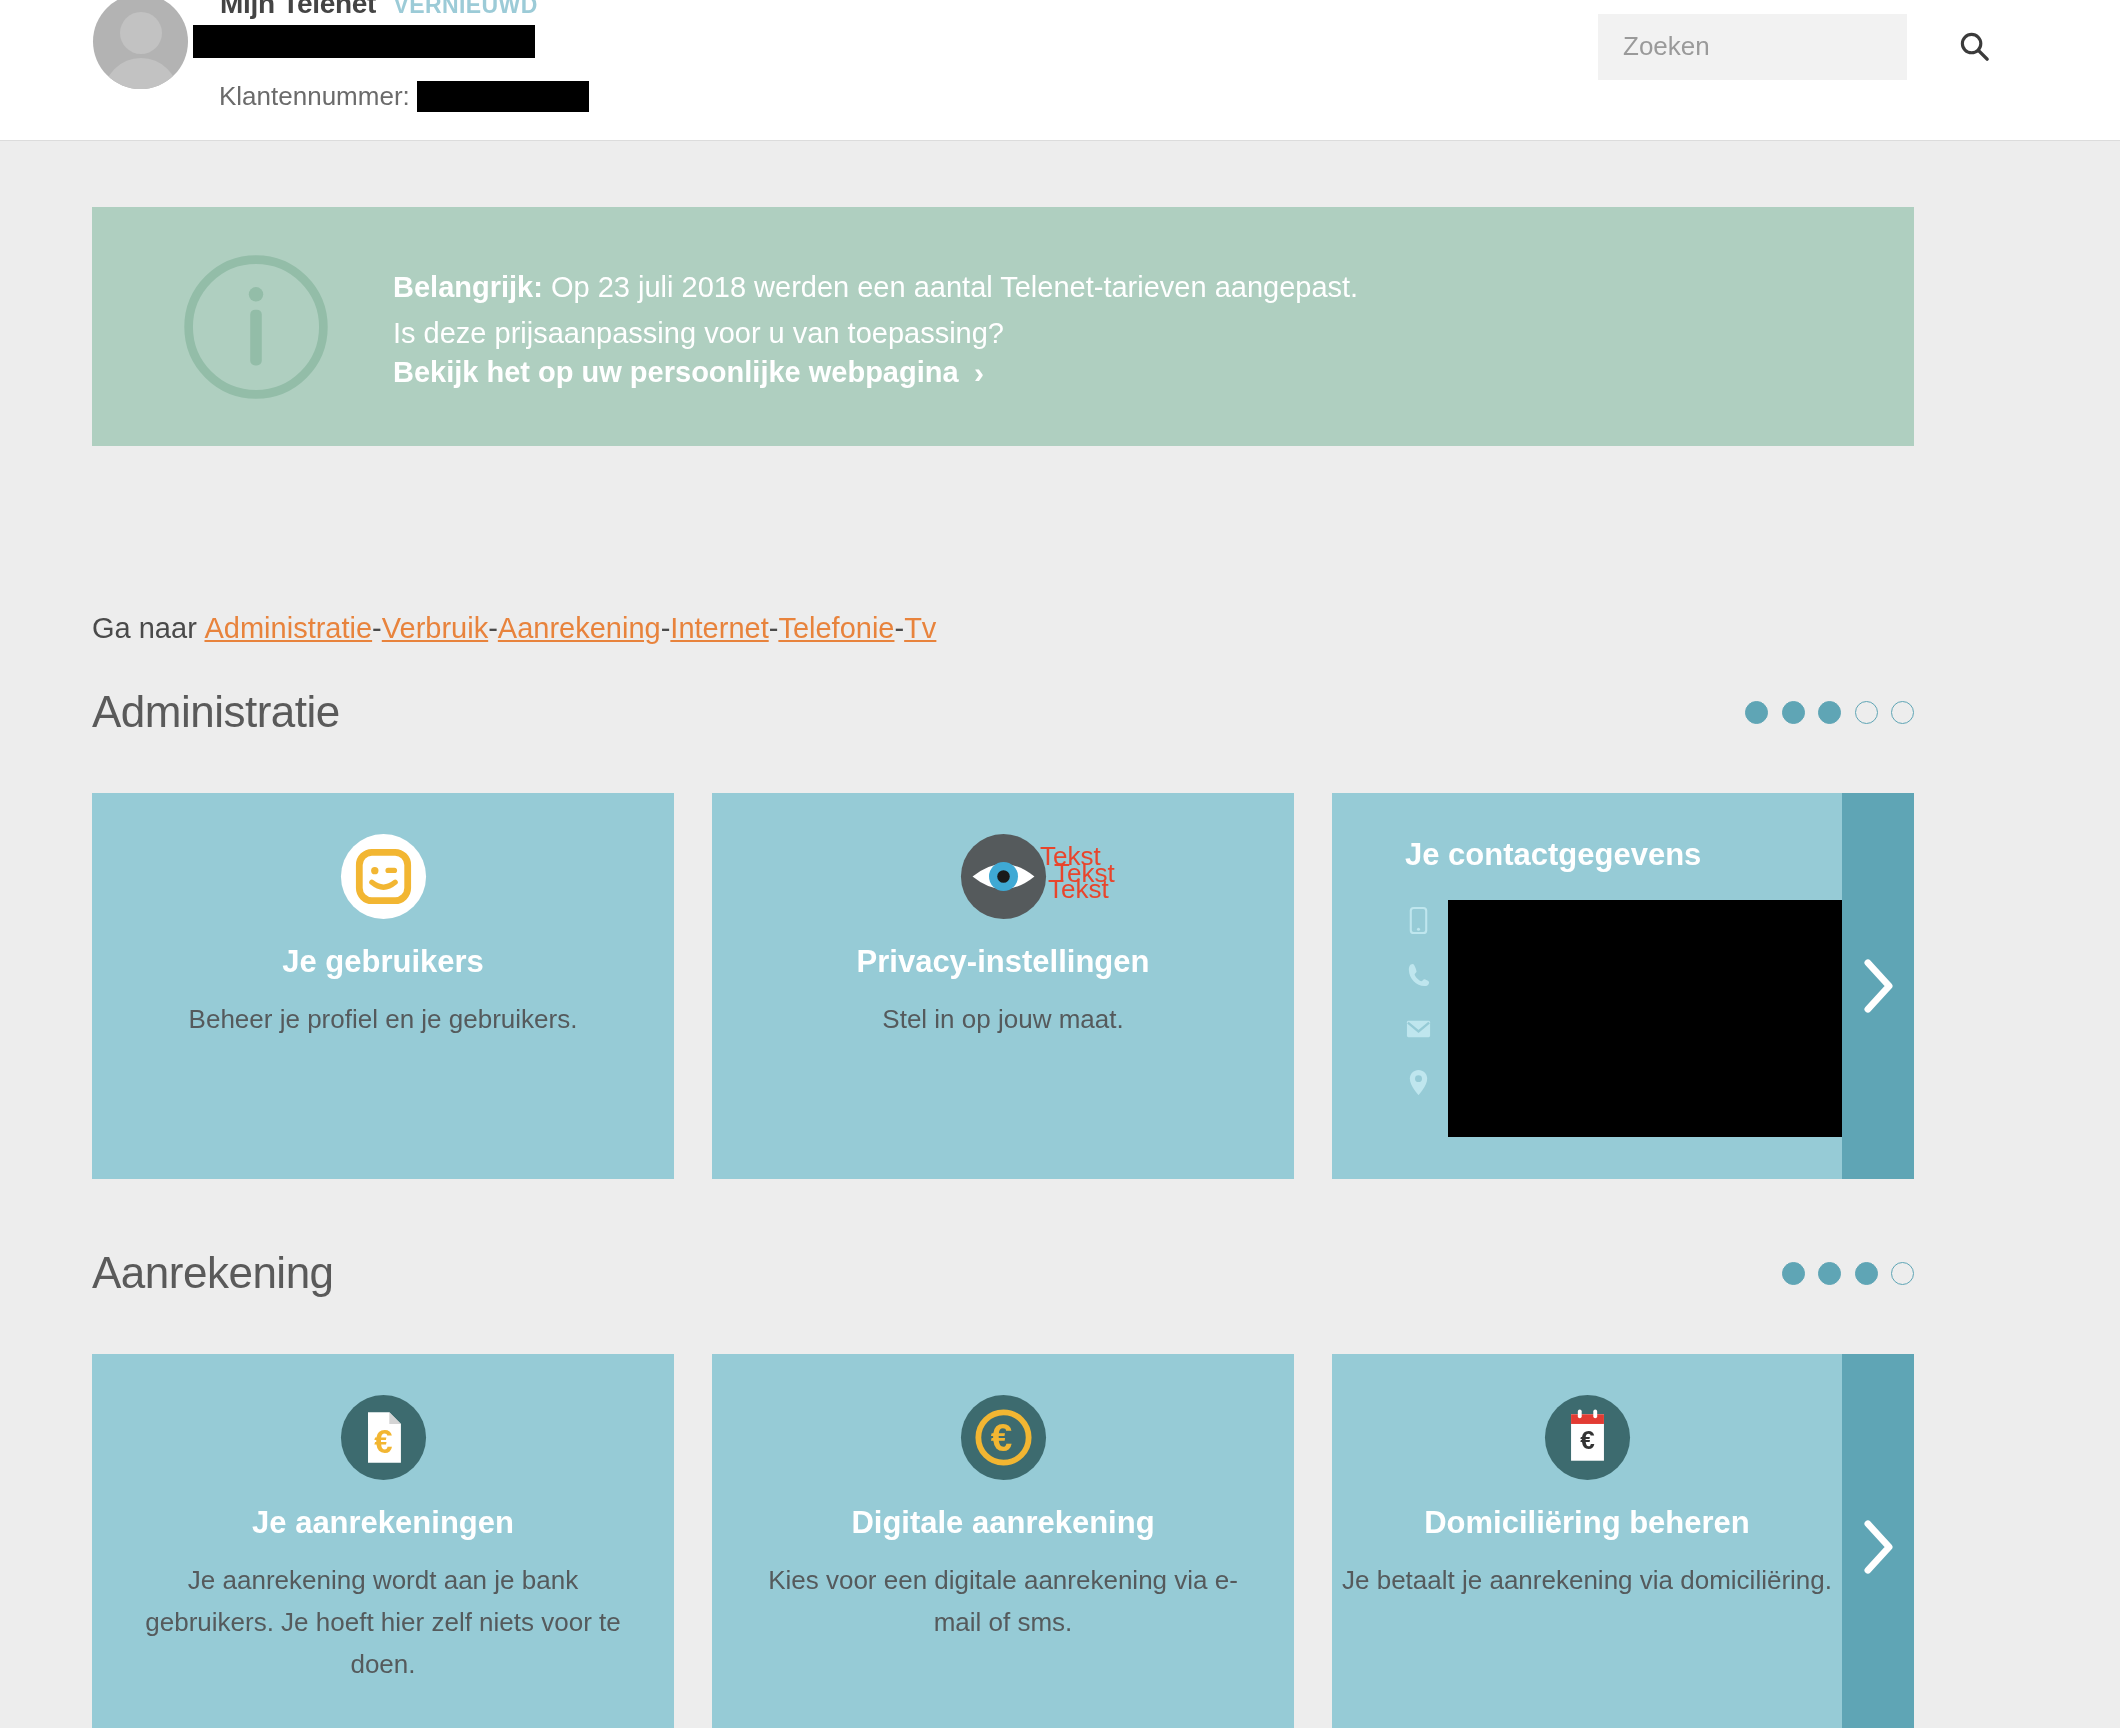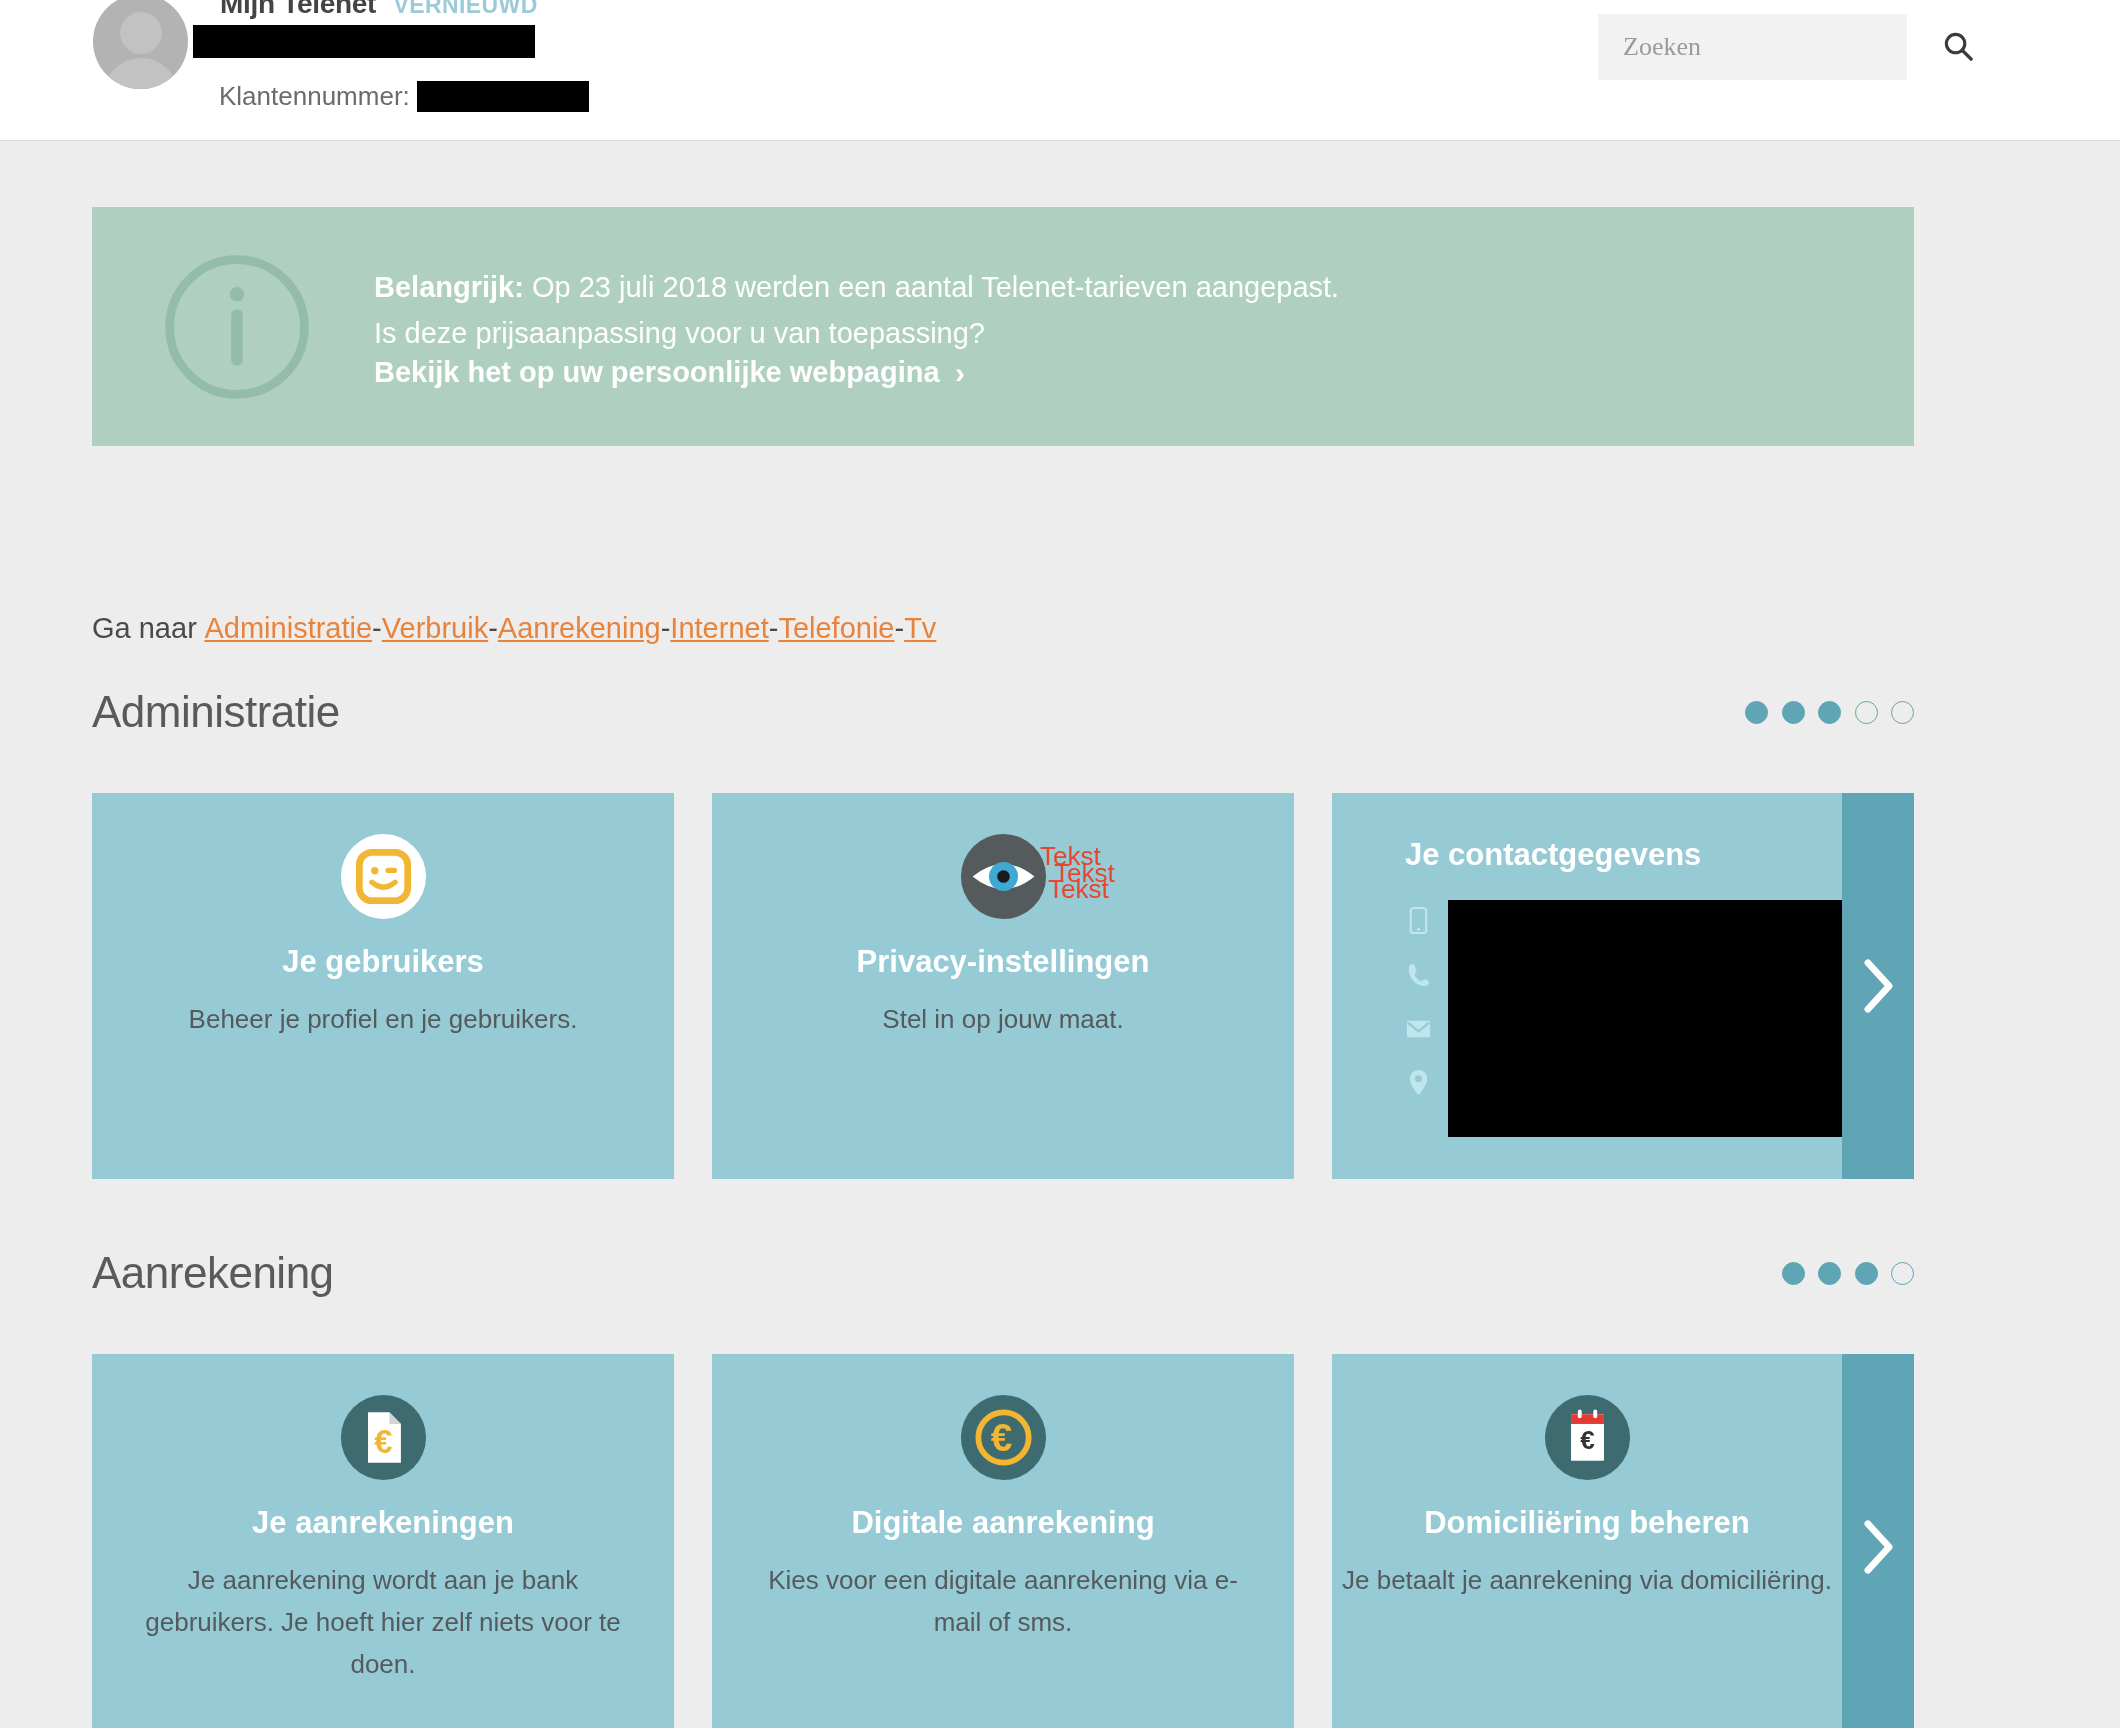--- a/index.html
+++ b/index.html
@@ -110,21 +110,21 @@
     background: #f2f2f2;
     display: flex;
     align-items: center;
     padding: 0 25px;
   }
   .searchbox input {
     flex: 1;
     border: none;
     outline: none;
     background: transparent;
-    font-family: Liberation Serif, serif;
+    font-family: Liberation Sans, sans-serif;
     font-size: 26px;
     color: #5a5a5a;
   }
   .searchbox input::placeholder { color: #9a9a9a; }
   .search-icon { width: 33px; height: 33px; flex: none; }
 
   
   .content {
     position: absolute;
     left: 0; top: 141px;
@@ -134,20 +134,21 @@
   }
 
   
   .banner {
     position: absolute;
     left: 92px; top: 66px;
     width: 1822px; height: 239px;
     background: #afcfc0;
     display: flex;
     align-items: center;
+    padding-left: 19px;
   }
   .banner-icon {
     width: 154px; height: 154px;
     margin-left: 68px;
     flex: none;
   }
   .banner-text {
     margin-left: 60px;
     color: #ffffff;
   }

